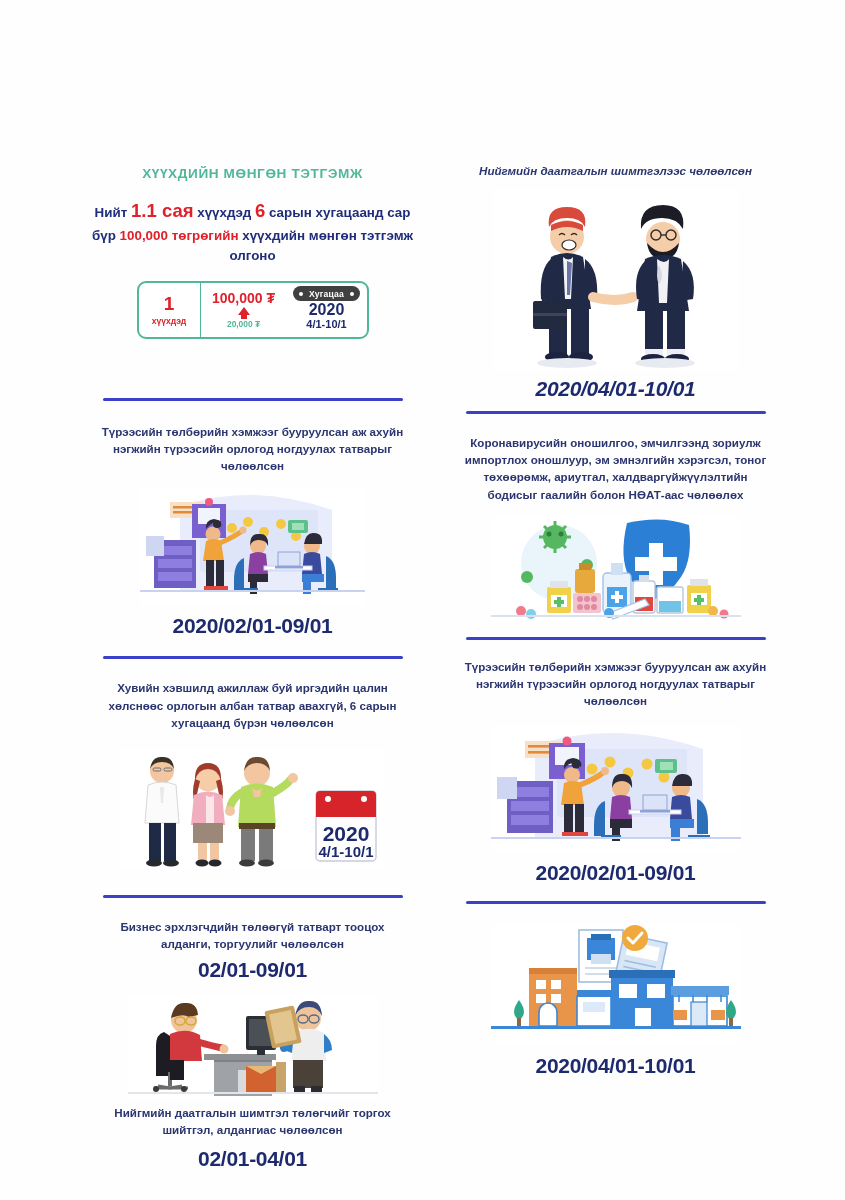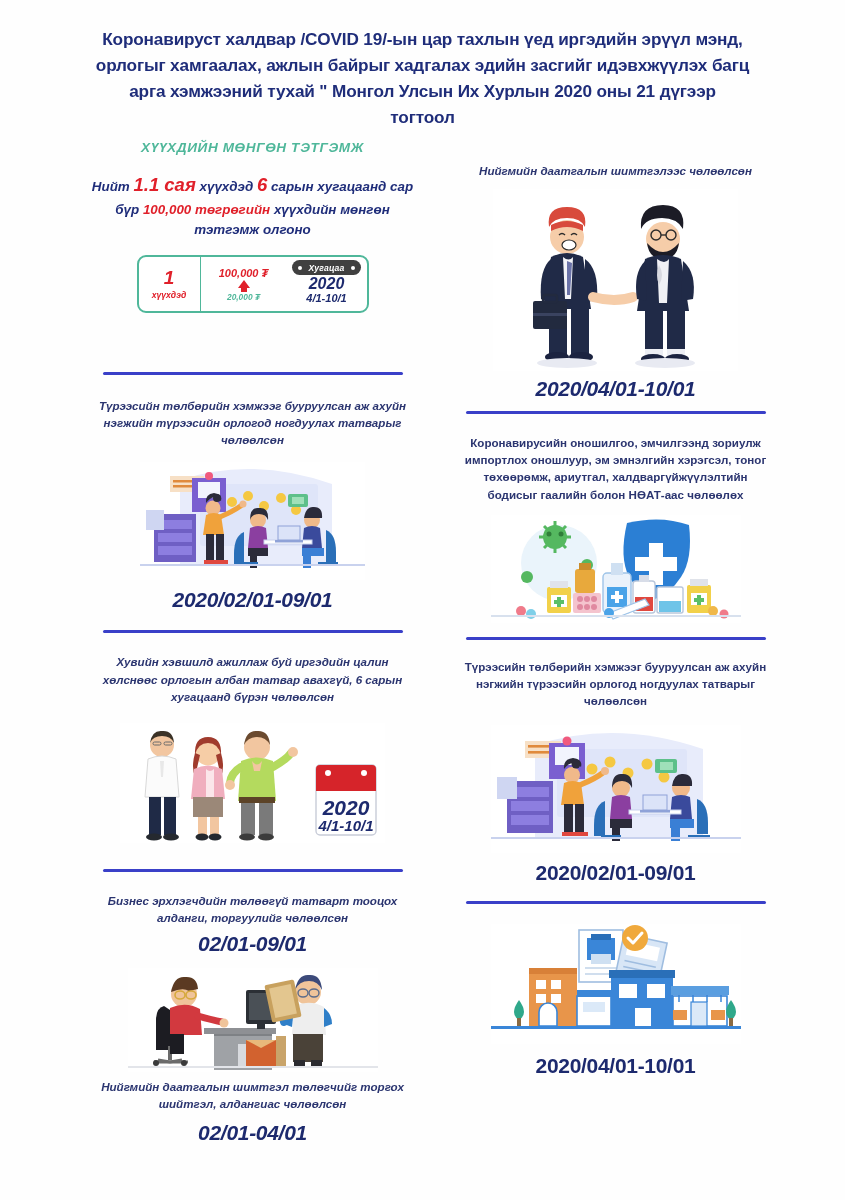--- a/index.html
+++ b/index.html
@@ -33,23 +33,22 @@
     font-weight: bold;
     line-height: 1.52;
     color: #1f2d7a;
     letter-spacing: -0.15px;
   }
 
   
   .col-left {
     position: absolute;
     left: 80px;
-    top: 140px;
+    top: 166px;
     width: 345px;
-    font-style: italic;
   }
   .col-right {
     position: absolute;
     left: 443px;
     top: 150px;
     width: 345px;
   }
 
   .panel { position: relative; width: 100%; }
 
@@ -114,21 +113,21 @@
     display: flex;
     flex-direction: column;
     align-items: center;
     justify-content: center;
     box-sizing: border-box;
   }
   .cell-1 { width: 62px; border-right: 1.6px solid #4fb79a; }
   .cell-1 .num { font-size: 19px; font-weight: bold; color: #e0202a; line-height: 1; }
   .cell-1 .lbl { font-size: 8.6px; font-weight: bold; color: #e0202a; margin-top: 3px; }
   .cell-2 { width: 86px; justify-content: center; }
-  .cell-2 .amt { font-size: 11px; font-weight: bold; color: #e0202a; line-height: 1.1; }
+  .cell-2 .amt { font-size: 14px; font-weight: bold; color: #e0202a; line-height: 1.1; }
   .cell-2 .arrow {
     width: 0; height: 0; margin: 1px auto 0 auto;
     border-left: 6px solid transparent;
     border-right: 6px solid transparent;
     border-bottom: 8px solid #e0202a;
     position: relative;
   }
   .cell-2 .arrow::after {
     content: "";
     position: absolute;
@@ -171,21 +170,20 @@
 
   
   .illus { position: relative; margin: 0 auto; }
   svg { display: block; }
 </style>
 </head>
 <body>
 
 <div class="page">
 
-  <div class="title">Коронавируст халдвар /COVID 19/-ын цар тахлын үед иргэдийн эрүүл мэнд, орлогыг хамгаалах, ажлын байрыг хадгалах эдийн засгийг идэвхжүүлэх багц арга хэмжээний тухай " Монгол Улсын Их Хурлын 2020 оны 21 дүгээр тогтоол</div>
 
   <div class="col-left">
 
     <div class="panel" style="height:222px;">
       <div class="green-head">ХҮҮХДИЙН МӨНГӨН ТЭТГЭМЖ</div>
       <div class="benefit-body" style="margin-top:16px;">
         <span>Нийт </span><span class="big">1.1 сая</span><span> хүүхдэд </span><span class="big">6</span><span> сарын хугацаанд сар бүр </span><span class="hl">100,000 төгрөгийн</span><span> хүүхдийн мөнгөн тэтгэмж олгоно</span>
       </div>
 
       <div class="card">

